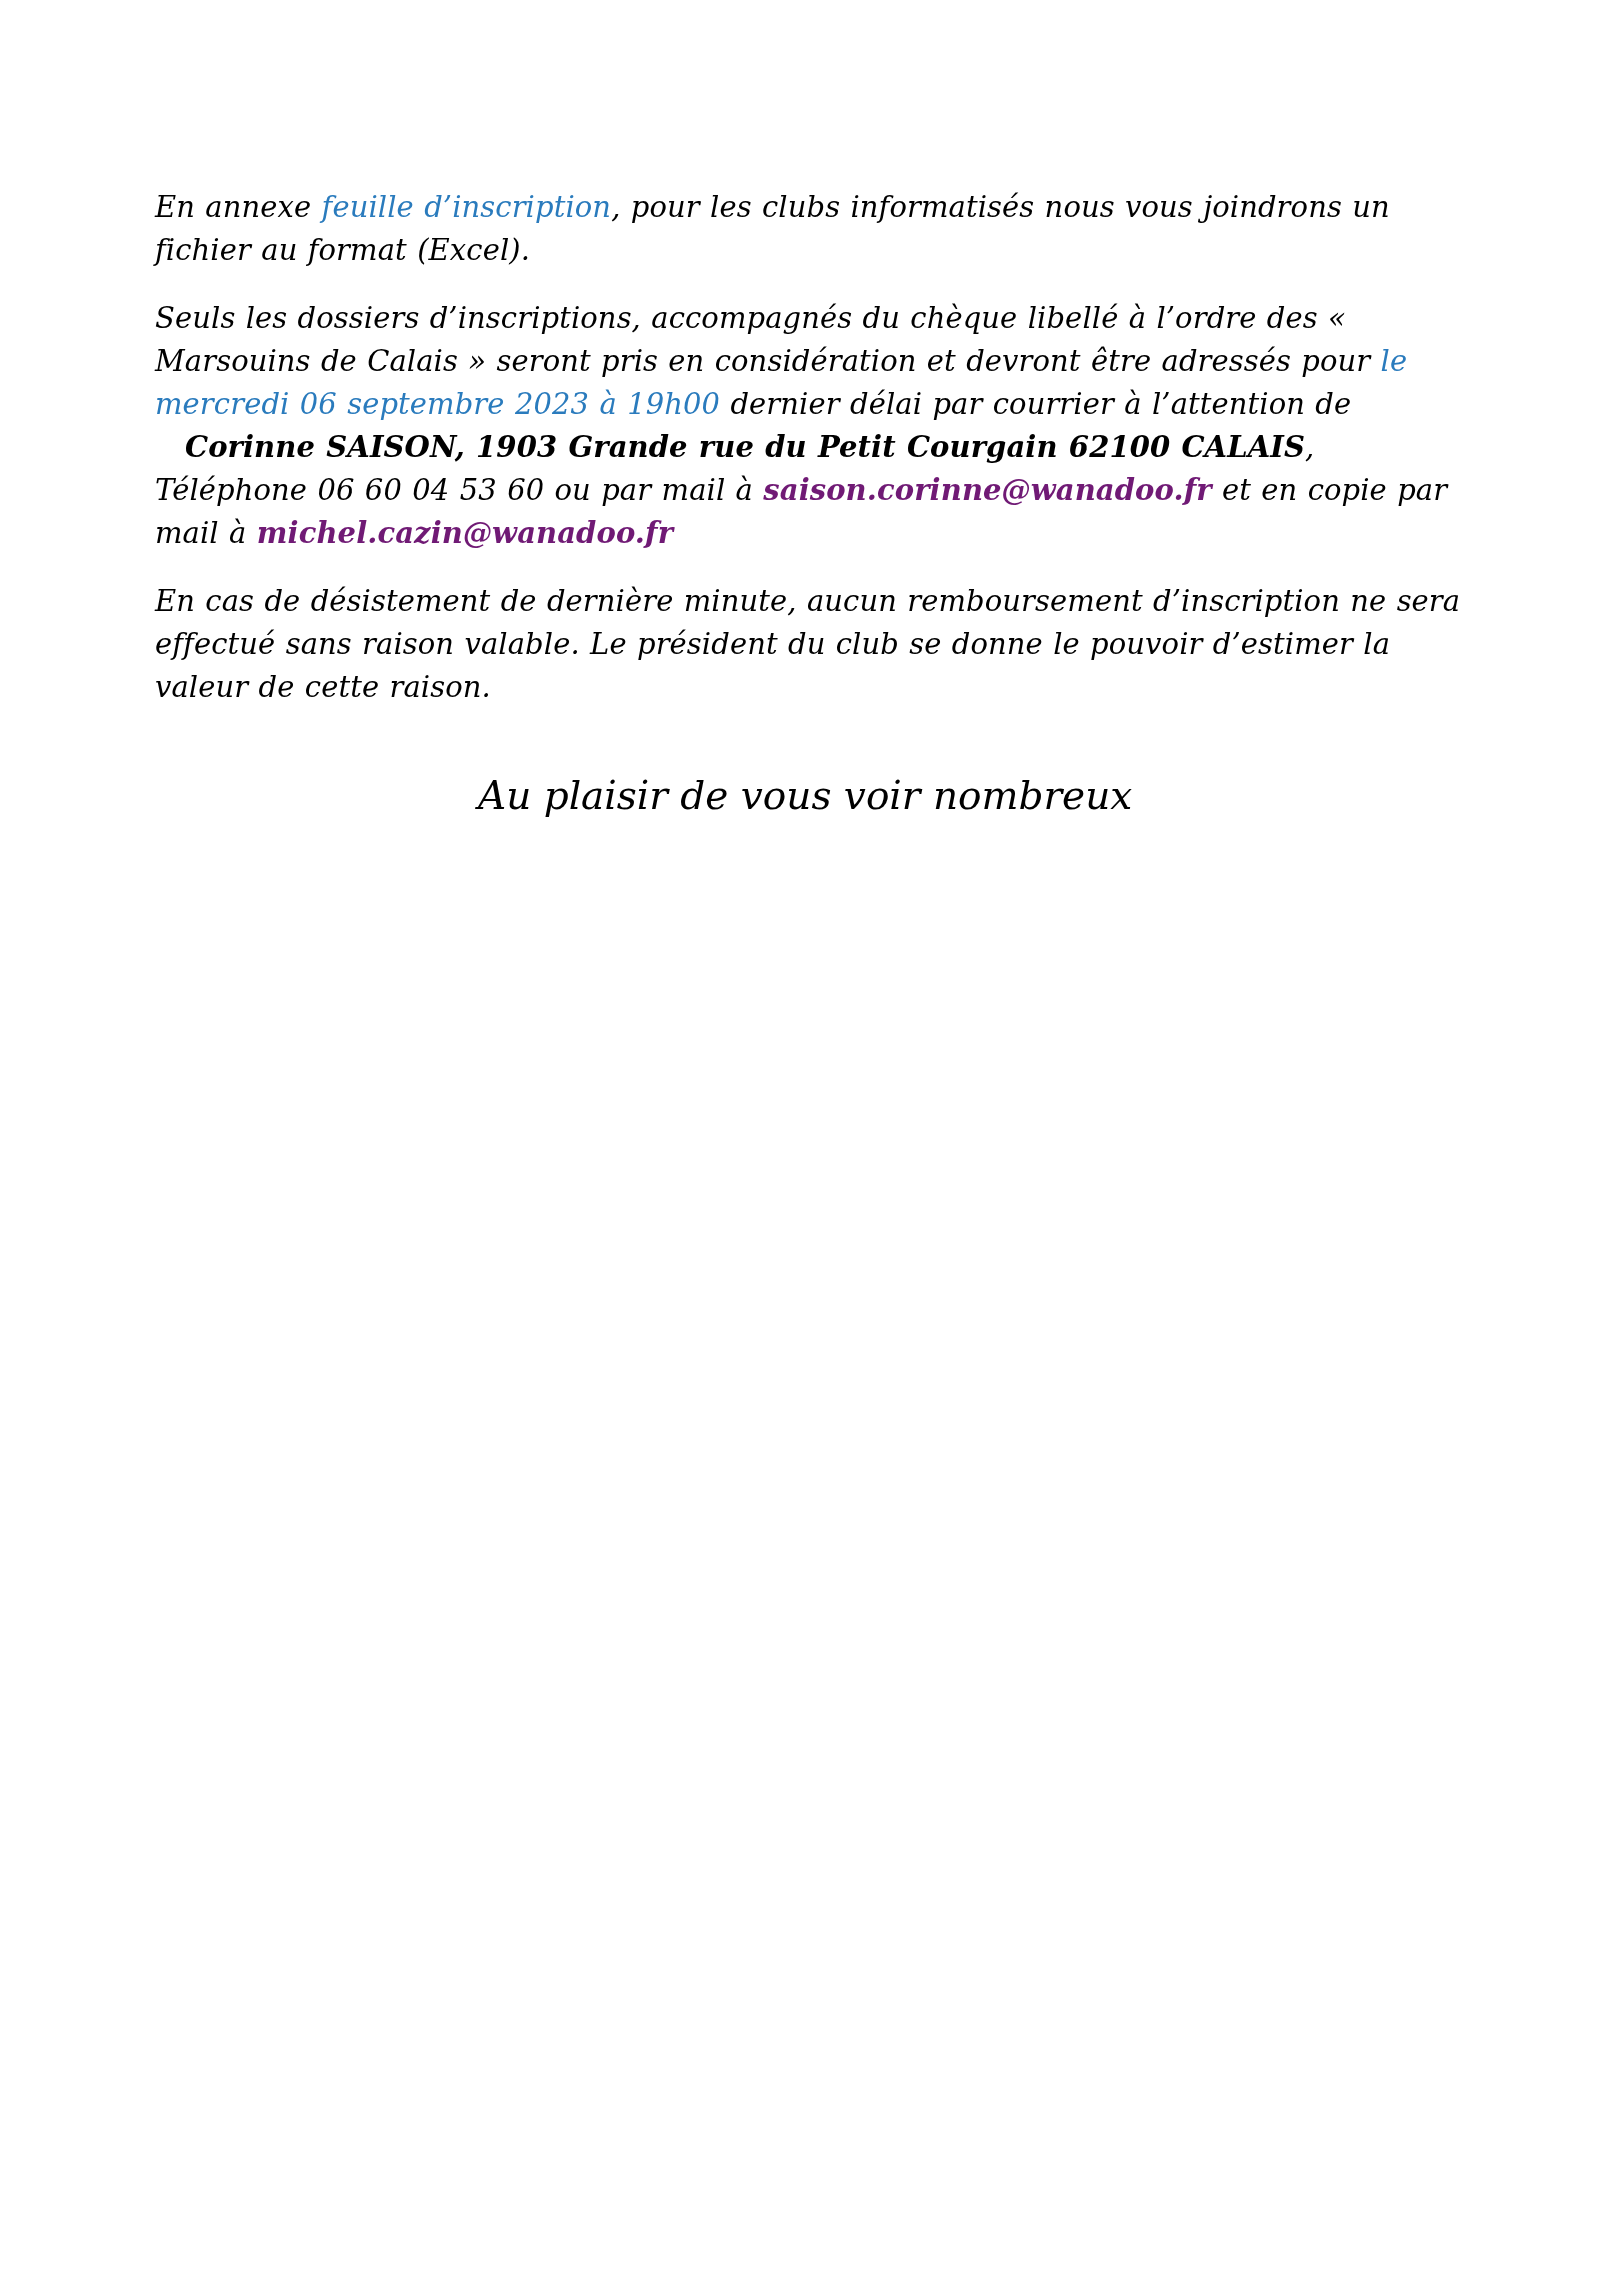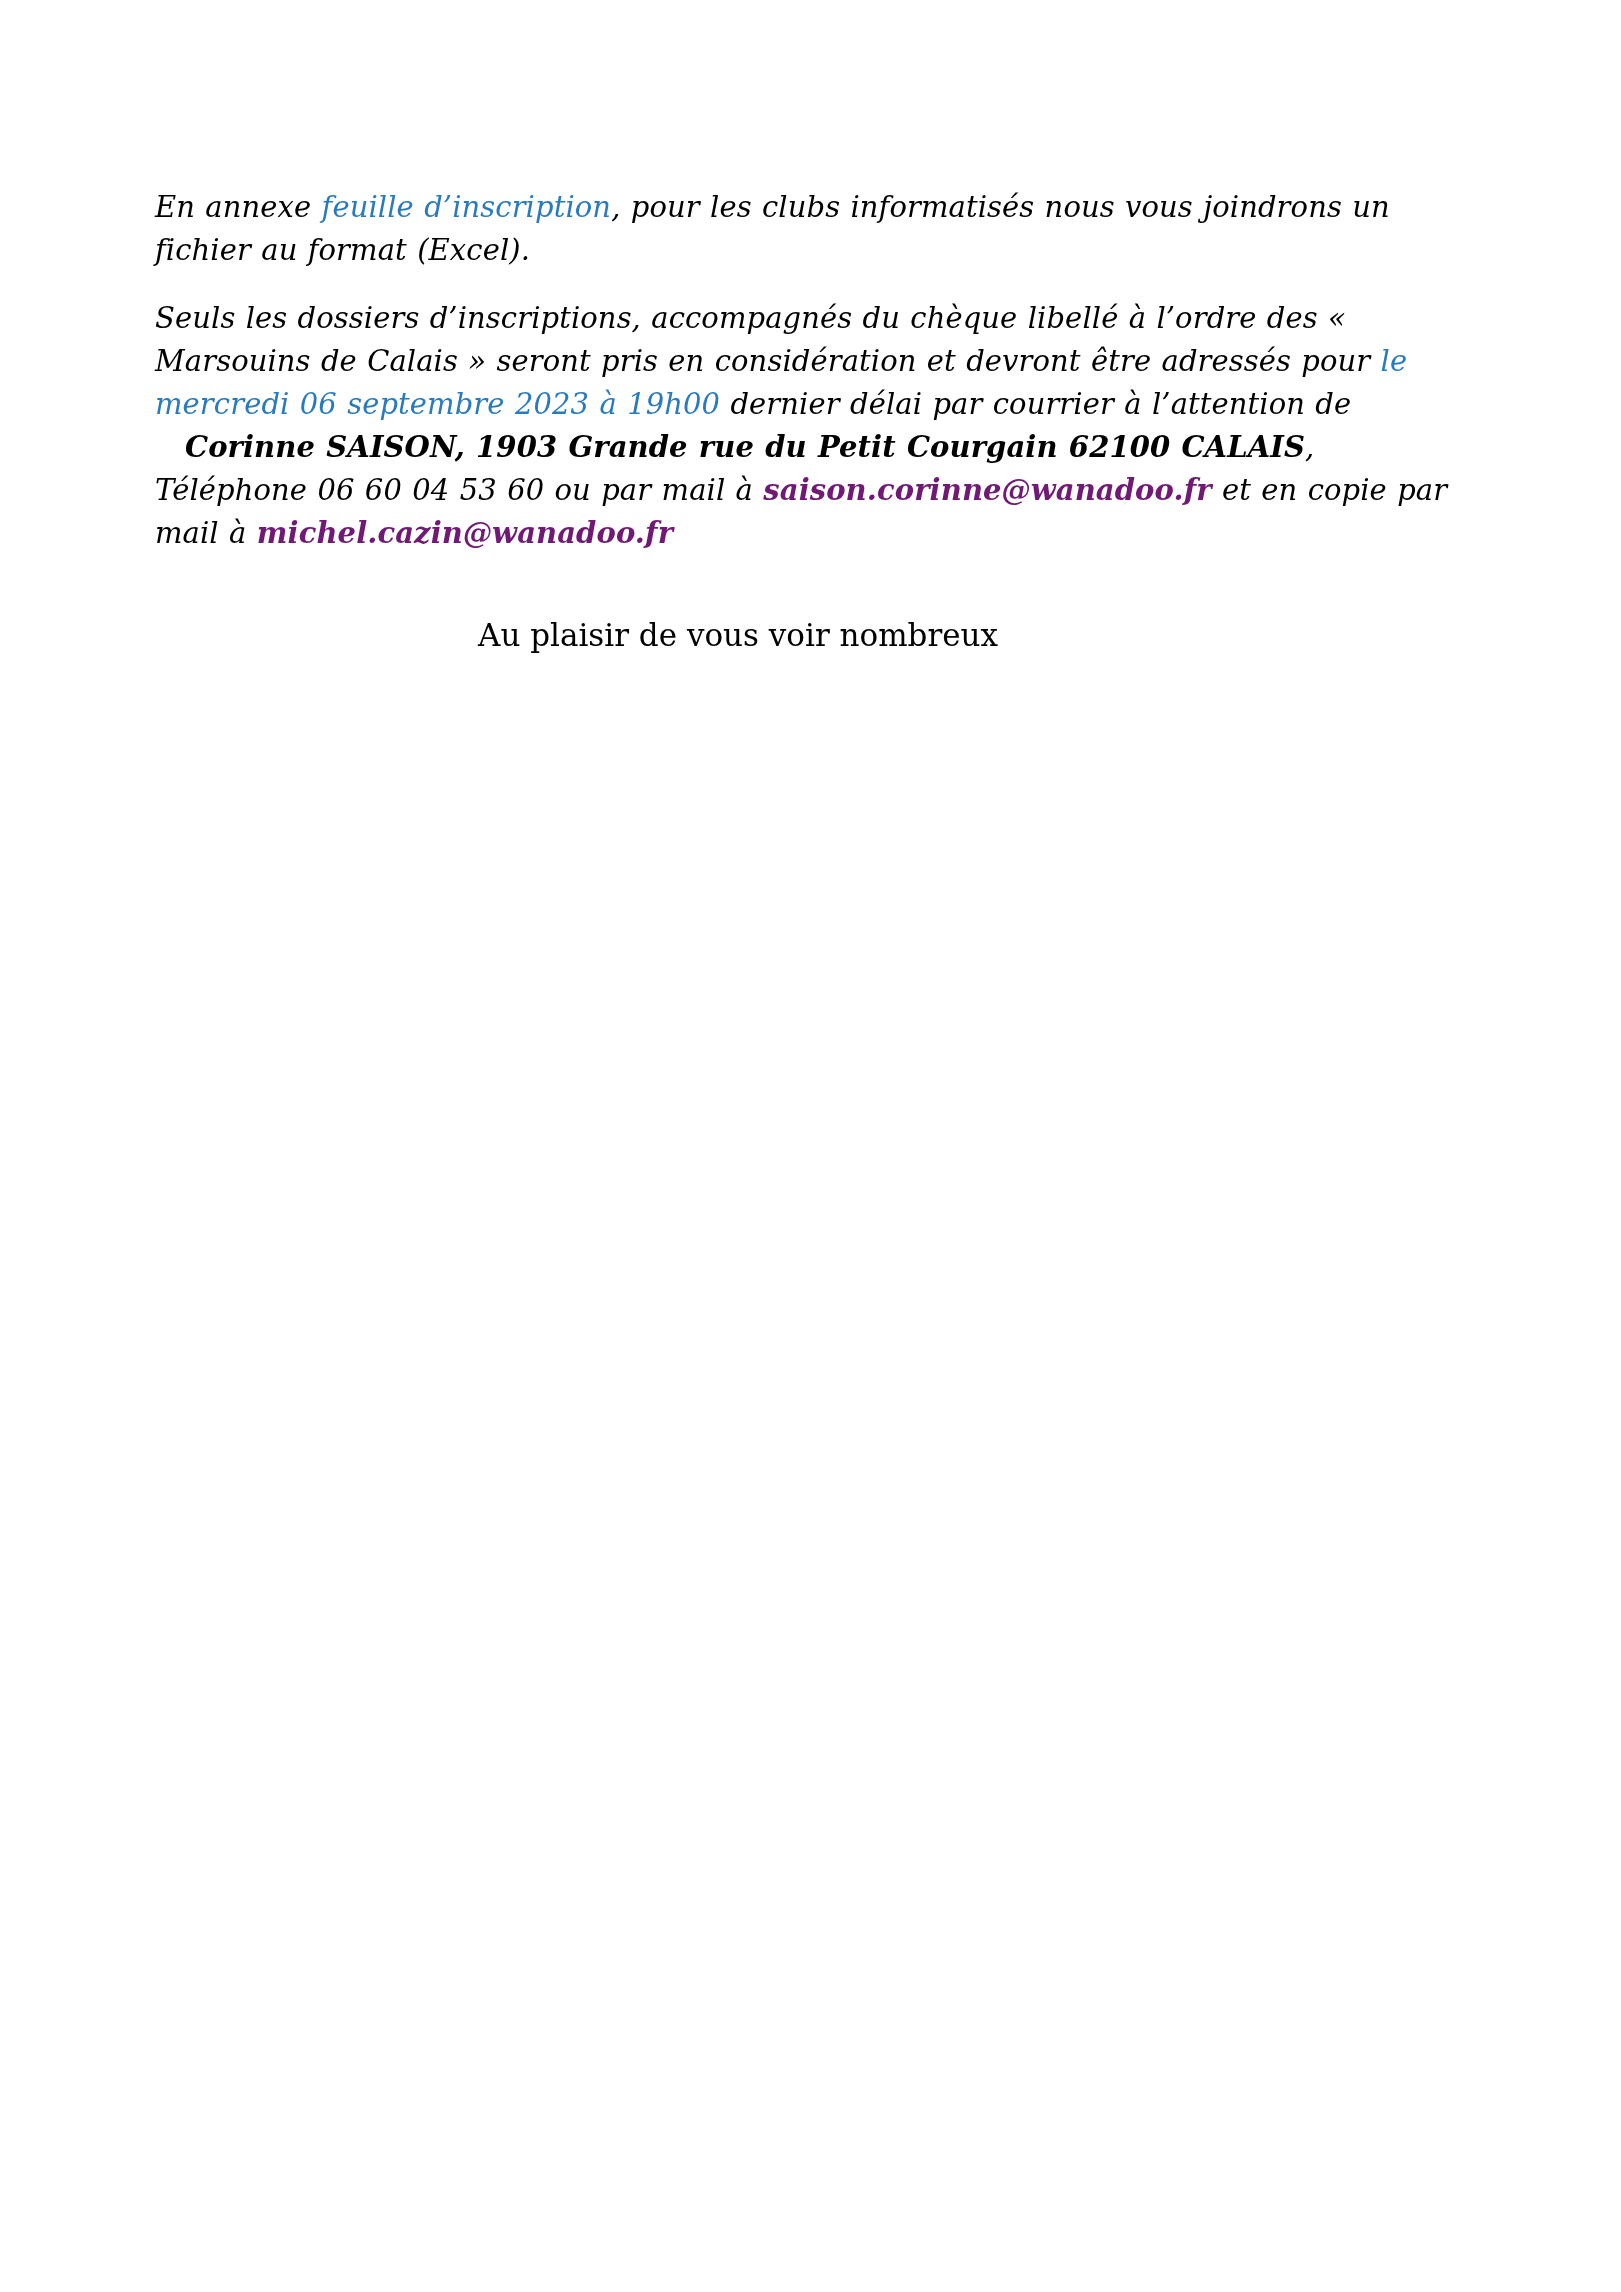--- a/index.html
+++ b/index.html
@@ -49,41 +49,45 @@
     color: #701a75;
     font-weight: bold;
     text-decoration: none;
   }
   .closing {
     margin: 0;
     padding-left: 323px;
   }
   .closing p {
     margin: 0 0 23.5px 0;
-    font-size: 31px;
+    font-style: italic;
+    font-size: 39px;
     line-height: 1.48;
   }
   .spacer-top {
     height: 33px;
   }
 </style>
 </head>
 <body>
 
 <div class="page">
   <div class="content">
 
     <p class="para">
       <span>En annexe </span><span class="blue">feuille d’inscription</span><span>, pour les clubs informatisés nous vous joindrons un fichier au format (Excel).</span>
     </p>
 
     <p class="para">
       <span>Seuls les dossiers d’inscriptions, accompagnés du chèque libellé à l’ordre des « Marsouins de Calais » seront pris en considération et devront être adressés pour </span><span class="blue">le mercredi 06 septembre 2023 à 19h00</span><span> dernier délai par courrier à l’attention de </span><span class="bold">Corinne SAISON, 1903 Grande rue du Petit Courgain 62100 CALAIS</span><span>, Téléphone 06 60 04 53 60 ou par mail à </span><a class="link" href="#">saison.corinne@wanadoo.fr</a><span> et en copie par mail à </span><a class="link" href="#">michel.cazin@wanadoo.fr</a>
     </p>
 
+    <p class="para">
+      <span>En cas de désistement de dernière minute, aucun remboursement d’inscription ne sera effectué sans raison valable. Le président du club se donne le pouvoir d’estimer la valeur de cette raison.</span>
+    </p>
 
     <div class="closing">
       <div class="spacer-top"></div>
       <p>Au plaisir de vous voir nombreux</p>
     </div>
 
   </div>
 </div>
 
 

